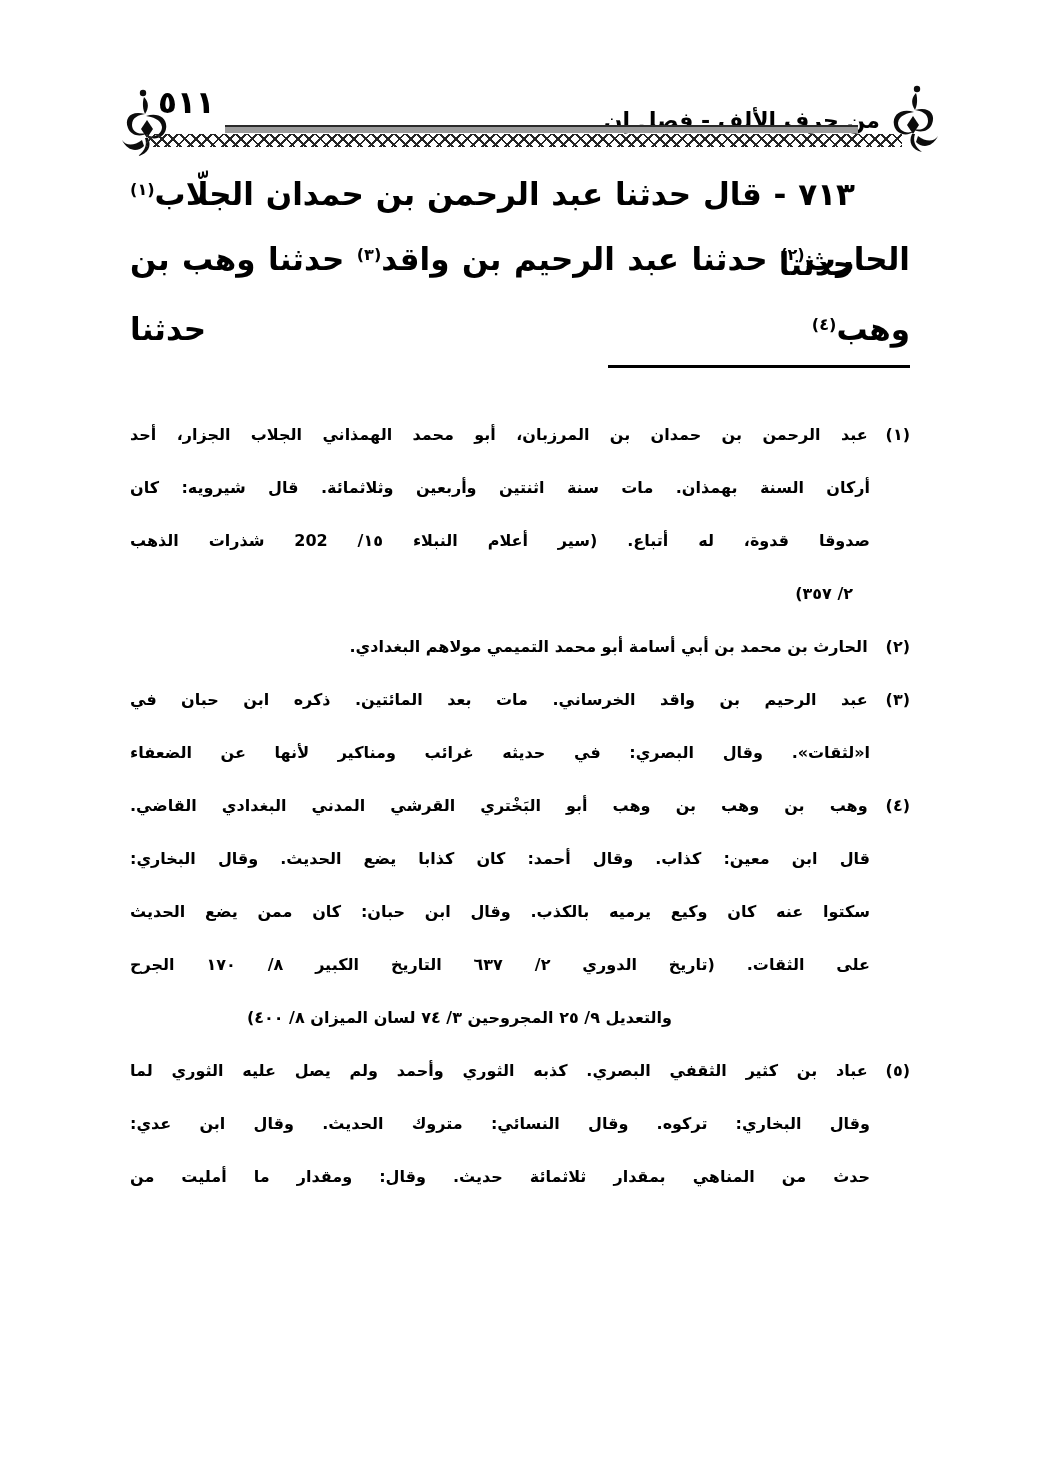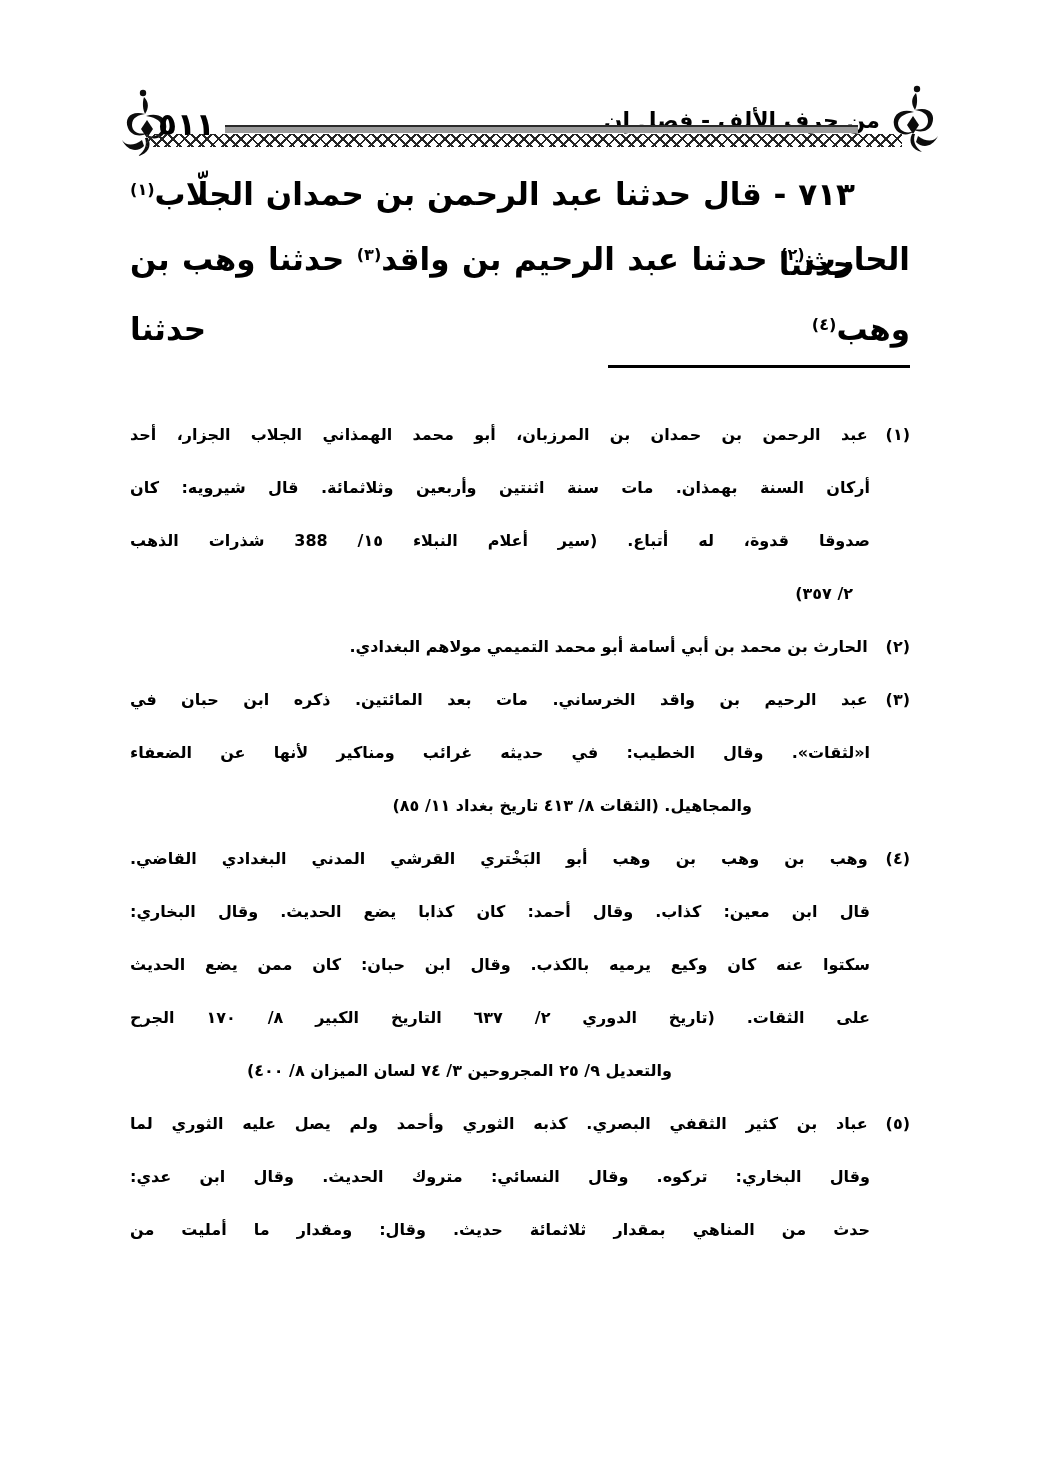--- a/index.html
+++ b/index.html
@@ -11,21 +11,21 @@
     color: #000;
   }
   .page { position: absolute; inset: 0; direction: rtl; }
 
   
   .orn { position: absolute; width: 56px; height: 72px; }
   .orn-right { top: 84px; right: 100px; }
   .orn-left  { top: 88px; left: 120px; transform: scaleX(-1); }
   .pnum {
     position: absolute; top: 84px; left: 158px;
-    font-size: 31px; font-weight: bold; letter-spacing: 2px; margin-top: 22px;
+    font-size: 31px; font-weight: bold; letter-spacing: 2px;
   }
   .htitle {
     position: absolute; top: 90px; right: 160px;
     font-size: 22px; font-weight: bold; white-space: nowrap; margin-top: 18px;
   }
   .gray-rule {
     position: absolute; top: 125px; left: 225px; width: 633px; height: 6px;
     background: #9c9c9c; border-top: 2px solid #2a2a2a;
   }
   .lattice {
@@ -117,32 +117,31 @@
 
   </div>
 
   <div class="fn-sep"></div>
 
   <div class="footnotes">
 
     <div class="fn">
       <div class="fl"><span class="fn-num">(١)</span><span>عبد الرحمن بن حمدان بن المرزبان، أبو محمد الهمذاني الجلاب الجزار، أحد</span></div>
       <div class="fl cont">أركان السنة بهمذان. مات سنة اثنتين وأربعين وثلاثمائة. قال شيرويه: كان</div>
-      <div class="fl cont">صدوقا قدوة، له أتباع. (سير أعلام النبلاء ١٥/ 388 شذرات الذهب</div>
+      <div class="fl cont">صدوقا قدوة، له أتباع. (سير أعلام النبلاء ١٥/ 202 شذرات الذهب</div>
       <div class="fl cont short" style="padding-right:57px">٢/ ٣٥٧)</div>
     </div>
 
     <div class="fn">
       <div class="fl short"><span class="fn-num">(٢)</span><span>الحارث بن محمد بن أبي أسامة أبو محمد التميمي مولاهم البغدادي.</span></div>
     </div>
 
     <div class="fn">
       <div class="fl"><span class="fn-num">(٣)</span><span>عبد الرحيم بن واقد الخرساني. مات بعد المائتين. ذكره ابن حبان في</span></div>
-      <div class="fl cont">ا«لثقات». وقال الخطيب: في حديثه غرائب ومناكير لأنها عن الضعفاء</div>
-      <div class="fl cont short" style="padding-right:158px">والمجاهيل. (الثقات ٨/ ٤١٣ تاريخ بغداد ١١/ ٨٥)</div>
+      <div class="fl cont">ا«لثقات». وقال البصري: في حديثه غرائب ومناكير لأنها عن الضعفاء</div>
     </div>
 
     <div class="fn">
       <div class="fl"><span class="fn-num">(٤)</span><span>وهب بن وهب بن وهب أبو البَخْتري القرشي المدني البغدادي القاضي.</span></div>
       <div class="fl cont">قال ابن معين: كذاب. وقال أحمد: كان كذابا يضع الحديث. وقال البخاري:</div>
       <div class="fl cont">سكتوا عنه كان وكيع يرميه بالكذب. وقال ابن حبان: كان ممن يضع الحديث</div>
       <div class="fl cont">على الثقات. (تاريخ الدوري ٢/ ٦٣٧ التاريخ الكبير ٨/ ١٧٠ الجرح</div>
       <div class="fl cont short" style="padding-right:238px">والتعديل ٩/ ٢٥ المجروحين ٣/ ٧٤ لسان الميزان ٨/ ٤٠٠)</div>
     </div>
 

